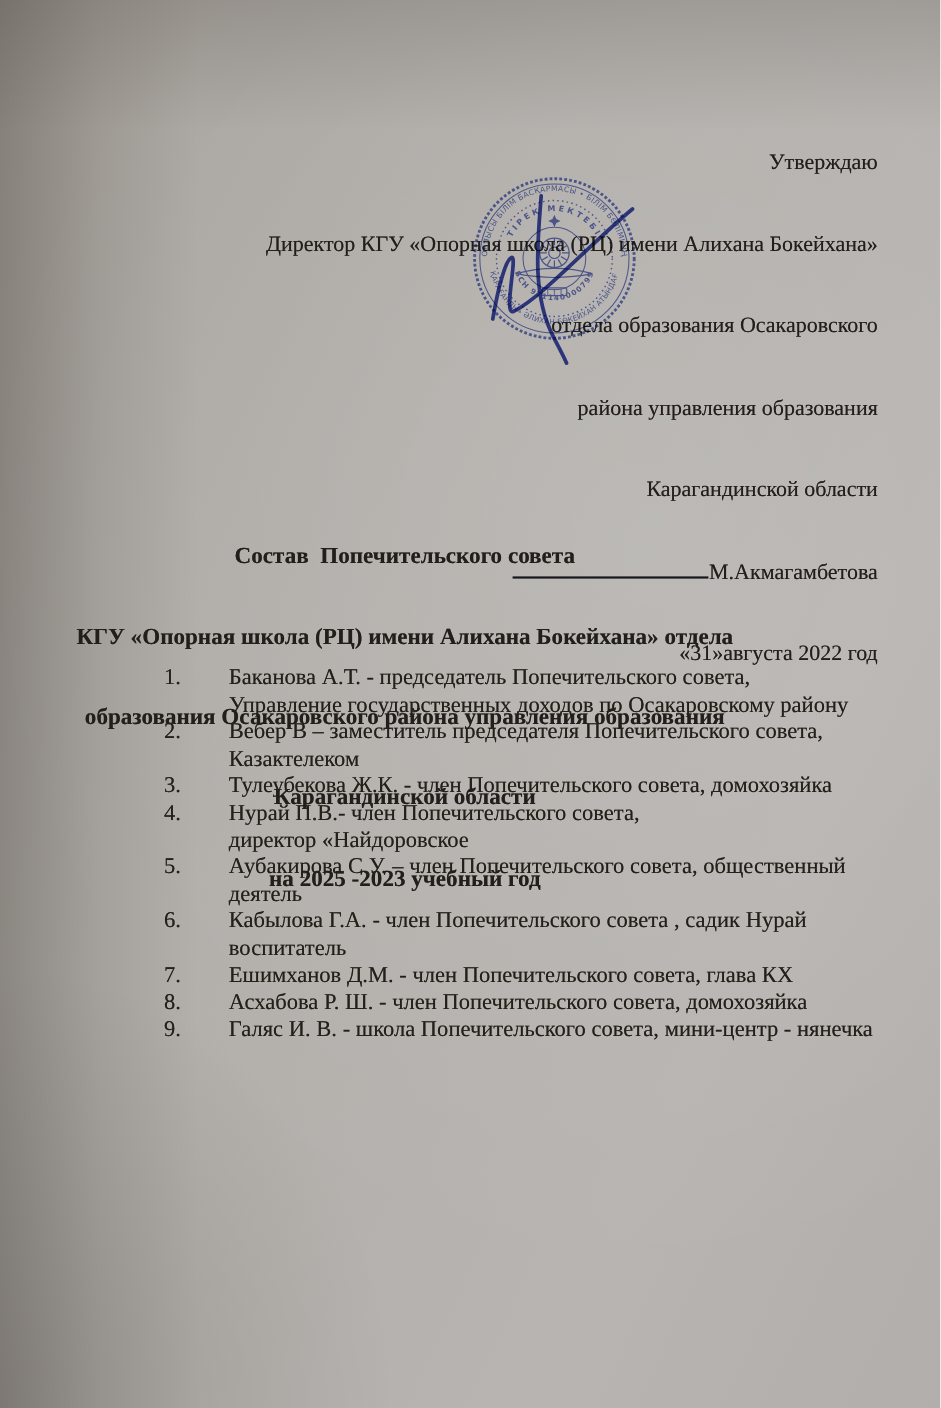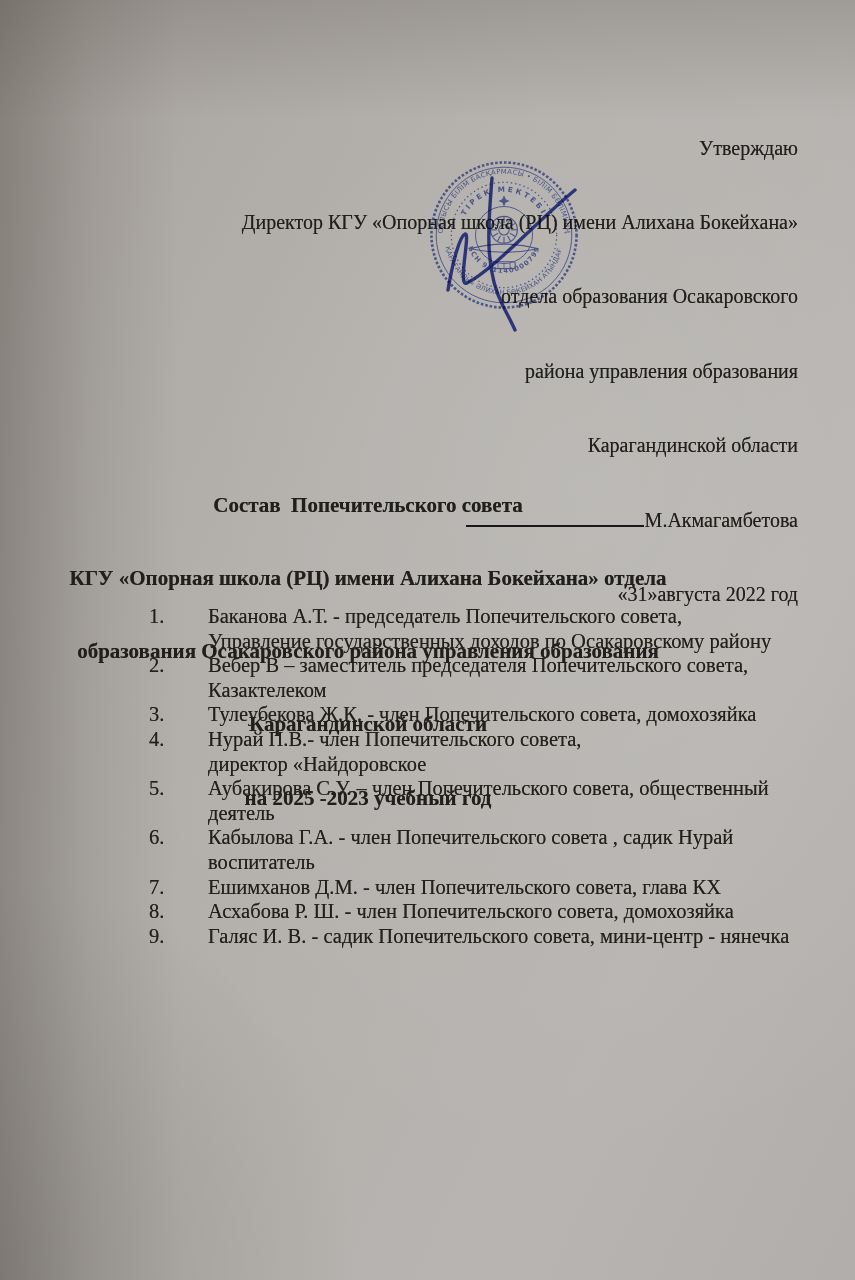--- a/index.html
+++ b/index.html
@@ -173,17 +173,17 @@
     <div class="member">
       <span class="num">7.</span>
       <span class="txt">Ешимханов Д.М. - член Попечительского совета, глава КХ</span>
     </div>
     <div class="member">
       <span class="num">8.</span>
       <span class="txt">Асхабова Р. Ш. - член Попечительского совета, домохозяйка</span>
     </div>
     <div class="member">
       <span class="num">9.</span>
-      <span class="txt">Галяс И. В. - садик Попечительского совета, мини-центр - нянечка</span>
+      <span class="txt">Галяс И. В. - школа Попечительского совета, мини-центр - нянечка</span>
     </div>
   </div>
 
 </div>
 
 </body></html>

